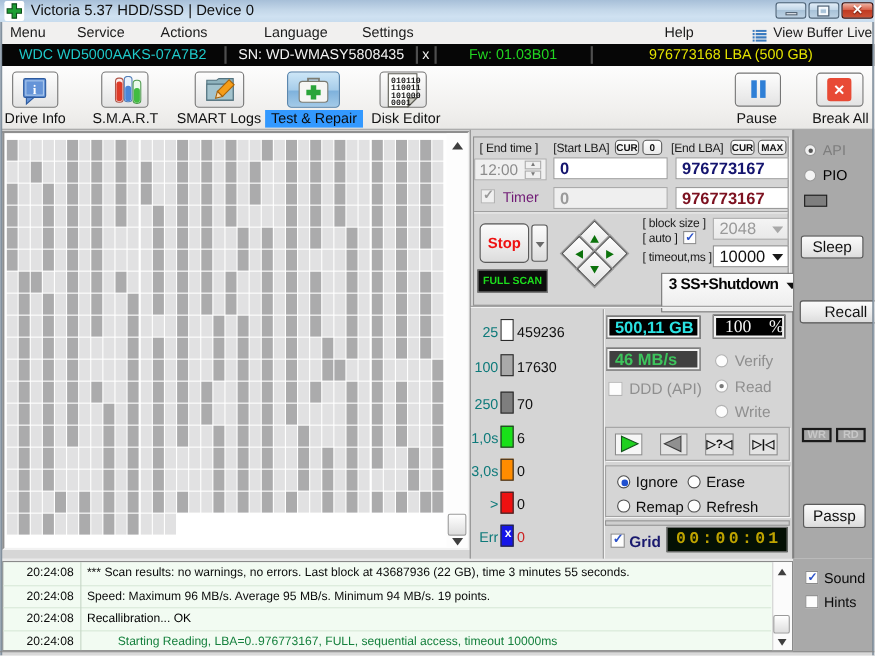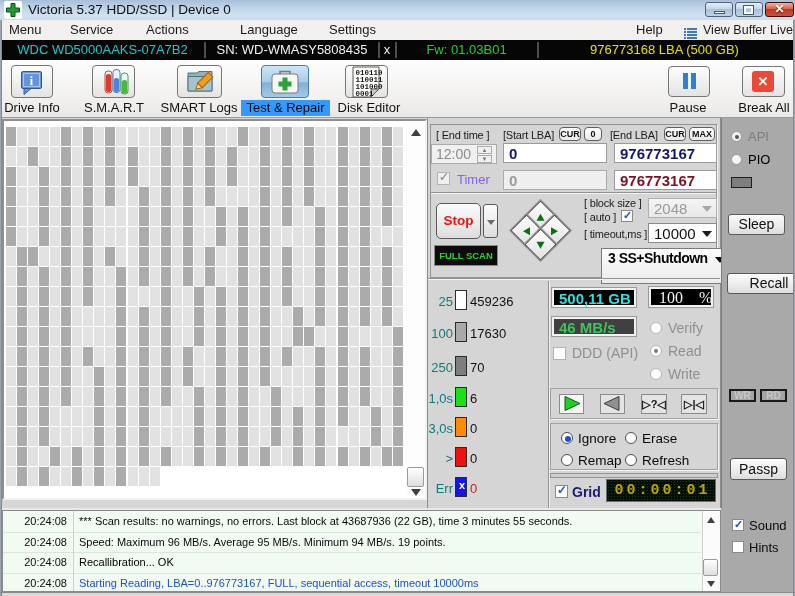--- a/index.html
+++ b/index.html
@@ -48,21 +48,21 @@
 <div class="abs" style="left:735px;top:2px;width:28px;height:15px;border:1px solid #4e6376;border-radius:3px;background:linear-gradient(#e3eef8,#c3d7e8 45%,#a8c2d8 50%,#bdd2e4);">
     <div class="abs" style="left:8px;top:3px;width:9px;height:8px;background:transparent;border:2px solid #f8fbfe;outline:1px solid #46586a;"></div>
   </div>
 <div class="abs" style="left:765px;top:2px;width:29px;height:15px;border:1px solid #3c0f0a;border-radius:3px;background:linear-gradient(#f0b5a5,#d8614a 45%,#c03a22 50%,#cc5136);color:#fff;font-weight:bold;font-size:12px;text-align:center;line-height:13px;text-shadow:0 1px 1px #5c1208;">✕</div>
 <div class="abs" style="left:0;top:20px;width:795px;height:20px;background:#f1f0ef;"></div>
 <div class="mitem" style="left:9px;top:20px;">Menu</div>
 <div class="mitem" style="left:70px;top:20px;">Service</div>
 <div class="mitem" style="left:146px;top:20px;">Actions</div>
 <div class="mitem" style="left:240px;top:20px;">Language</div>
 <div class="mitem" style="left:329px;top:20px;">Settings</div>
-<div class="mitem" style="left:604px;top:20px;margin-left:32px;">Help</div>
+<div class="mitem" style="left:604px;top:20px;">Help</div>
 <div class="abs" style="left:684px;top:25px;width:13px;height:11px;"><svg width="13" height="11">
       <rect x="0" y="0" width="2" height="2" fill="#3a7bbf"></rect>
       <rect x="3" y="0" width="10" height="2" fill="#3a7bbf"></rect>
       <rect x="0" y="3" width="2" height="2" fill="#3a7bbf"></rect>
       <rect x="3" y="3" width="10" height="2" fill="#3a7bbf"></rect>
       <rect x="0" y="6" width="2" height="2" fill="#3a7bbf"></rect>
       <rect x="3" y="6" width="10" height="2" fill="#3a7bbf"></rect>
       <rect x="0" y="9" width="2" height="2" fill="#3a7bbf"></rect>
       <rect x="3" y="9" width="10" height="2" fill="#3a7bbf"></rect>
     </svg></div>
@@ -777,21 +777,21 @@
 <div class="abs" style="left:431px;top:144px;width:66px;height:20px;border:1px solid #ababab;background:#f0f0f0;">
     <div class="abs" style="left:4px;top:1px;font-size:14px;color:#8c8c8c;">12:00</div>
     <div class="abs" style="left:45px;top:1px;width:15px;height:8px;border:1px solid #ababab;background:#f0f0f0;font-size:6px;color:#7a7a7a;text-align:center;line-height:7px;">▲</div>
     <div class="abs" style="left:45px;top:10px;width:15px;height:8px;border:1px solid #ababab;background:#f0f0f0;font-size:6px;color:#7a7a7a;text-align:center;line-height:7px;">▼</div>
   </div>
 <div class="field" style="left:503px;top:143px;width:104px;">0</div>
 <div class="field" style="left:614px;top:143px;width:103px;">976773167</div>
 <div class="cb" style="left:437px;top:172px;background:#f0f0f0;border-color:#b3b3b3;">
     <span class="ck" style="color:#9a9a9a;">✓</span>
   </div>
-<div class="abs" style="left:457px;top:172px;font-size:13px;color:#8b5cf6;">Timer</div>
+<div class="abs" style="left:457px;top:172px;font-size:13px;color:#701a75;">Timer</div>
 <div class="field" style="left:503px;top:170px;width:104px;background:#efefef;color:#9a9a9a;border-color:#ababab;">0</div>
 <div class="field" style="left:614px;top:170px;width:103px;color:#7c1120;">976773167</div>
 <div class="btn" style="left:436px;top:203px;width:45px;height:36px;border-radius:5px;font-size:13.5px;font-weight:bold;color:#e11;line-height:34px;">Stop</div>
 <div class="btn" style="left:483px;top:204px;width:15px;height:34px;">
     <div class="abs" style="left:3px;top:15px;width:0;height:0;border-left:4px solid transparent;border-right:4px solid transparent;border-top:5px solid #6a6a6a;"></div>
   </div>
 <div class="abs" style="left:507px;top:197px;width:66px;height:66px;">
     <div style="position:absolute;left:21.5px;top:7.5px;width:23px;height:23px;transform:rotate(45deg);border:1px solid #4a4a4a;outline:1px solid #9a9a9a;background:linear-gradient(135deg,#ffffff,#e0e0e0);">
       <div style="position:absolute;left:50%;top:50%;width:0;height:0;transform:translate(-50%,-50%) rotate(-45deg);border-left:4.5px solid transparent;border-right:4.5px solid transparent;border-bottom:7px solid #0b720b;"></div>
     </div>
@@ -914,21 +914,21 @@
     <div class="logmsg" style="color:#0a0a0a;">Speed: Maximum 96 MB/s. Average 95 MB/s. Minimum 94 MB/s. 19 points.</div>
   </div>
 <div class="abs" style="left:3px;top:531.5px;width:698px;height:1px;background:#d8e8d8;"></div>
 <div class="logrow" style="top:553.0px;">
     <div class="logts">20:24:08</div>
     <div class="logmsg" style="color:#000000;">Recallibration... OK</div>
   </div>
 <div class="abs" style="left:3px;top:552.0px;width:698px;height:1px;background:#d8e8d8;"></div>
 <div class="logrow" style="top:573.5px;">
     <div class="logts">20:24:08</div>
-    <div class="logmsg" style="color:#1d4ed8;">Starting Reading, LBA=0..976773167, FULL, sequential access, timeout 10000ms</div>
+    <div class="logmsg" style="color:#15803d;margin-left:28px;">Starting Reading, LBA=0..976773167, FULL, sequential access, timeout 10000ms</div>
   </div>
 <div class="abs" style="left:3px;top:572.5px;width:698px;height:1px;background:#d8e8d8;"></div>
 <div class="abs" style="left:73px;top:511px;width:1px;height:80px;background:#c6d6c6;"></div>
 <div class="abs" style="left:702px;top:511px;width:18px;height:80px;background:#fbfbfb;border-left:1px solid #d0d0d0;"></div>
 <div class="abs" style="left:707px;top:517px;width:0;height:0;border-left:4.5px solid transparent;border-right:4.5px solid transparent;border-bottom:6px solid #3f3f3f;"></div>
 <div class="abs" style="left:703px;top:559px;width:15px;height:17px;border:1px solid #9a9a9a;border-radius:2px;background:linear-gradient(#ffffff,#dedede);"></div>
 <div class="abs" style="left:707px;top:581px;width:0;height:0;border-left:4.5px solid transparent;border-right:4.5px solid transparent;border-top:6px solid #3f3f3f;"></div>
 <div class="abs" style="left:721px;top:508px;width:74px;height:85px;background:#a9a9a9;"></div>
 <div class="cb" style="left:732px;top:519px;width:12px;height:12px;">
     <span class="ck" style="color:#2a50c8;font-size:11px;top:-2px;">✓</span>

